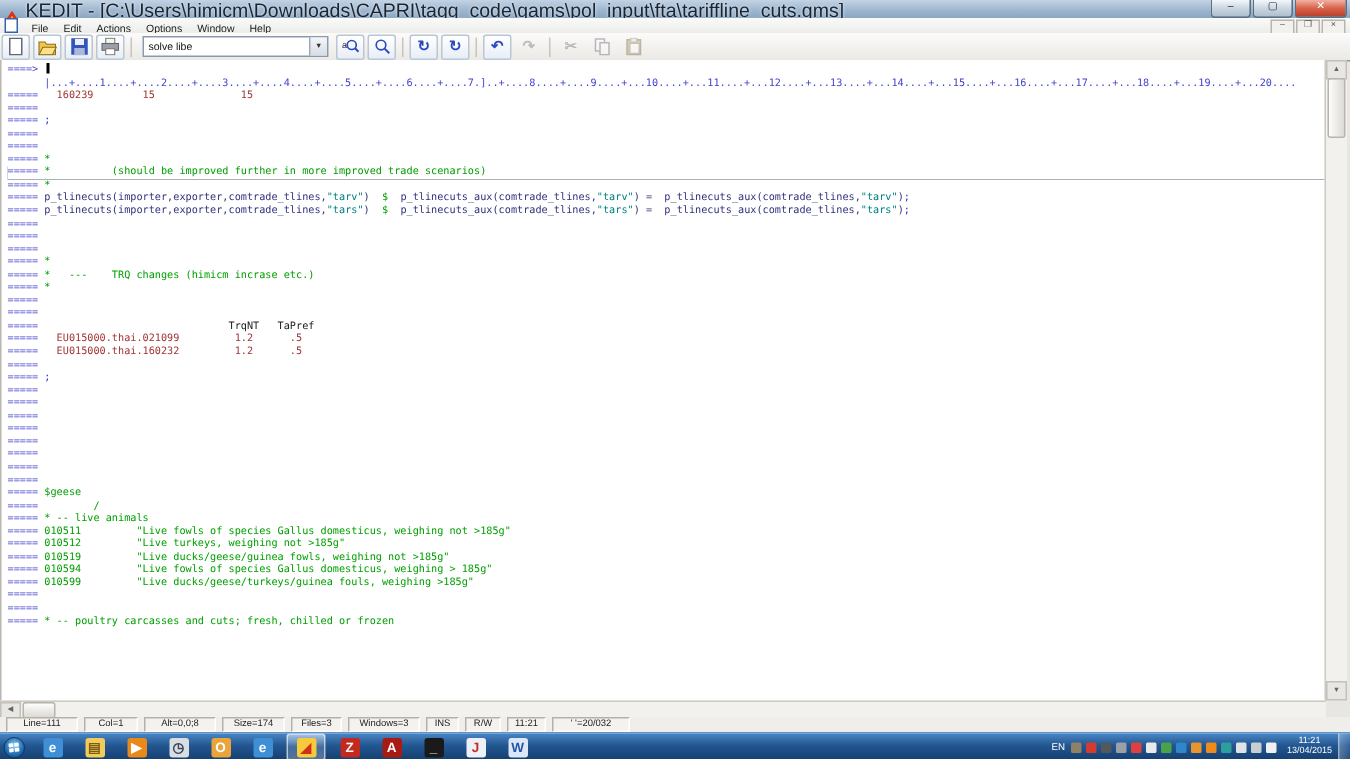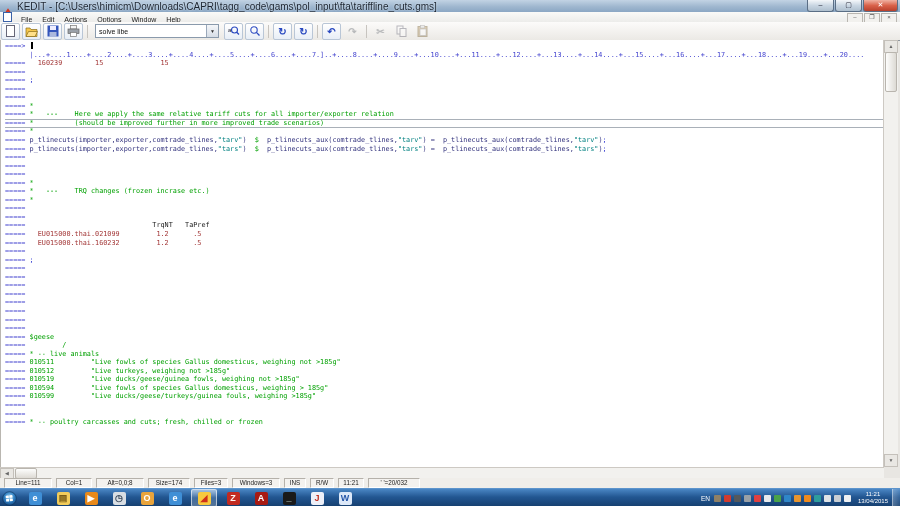--- a/index.html
+++ b/index.html
@@ -4,21 +4,21 @@
 <style>
   html,body{margin:0;padding:0;width:900px;height:506px;overflow:hidden;
     font-family:"Liberation Sans",sans-serif;background:#e8e6e2;}
   .window{position:absolute;inset:0;width:900px;height:506px;}
 
   
   .titlebar{position:absolute;left:0;top:0;width:900px;height:12px;
     background:linear-gradient(#c2d3e4,#9fb7cf 55%,#8ba7c4);
     border-bottom:1px solid #7d96b2;display:flex;align-items:center;}
   .app-icon{width:10px;height:9px;margin:0 4px 0 3px;display:inline-block;}
-  .title-text{font-size:10px;color:#1b2430;white-space:nowrap;text-shadow:0 0 2px #e8f1fa;}
+  .title-text{font-size:13px;color:#1b2430;white-space:nowrap;text-shadow:0 0 2px #e8f1fa;}
   .winbtns{position:absolute;right:2px;top:0;display:flex;}
   .wbtn{width:25px;height:11px;border:1px solid #5a6e85;border-top:none;
     background:linear-gradient(#f4f7fa,#c9d6e2 50%,#aebfce);
     border-radius:0 0 3px 3px;margin-left:1px;color:#223;
     font-size:7px;line-height:10px;text-align:center;}
   .wbtn.close{width:33px;background:linear-gradient(#f0b2a2,#d9624a 50%,#b8402c);color:#fff;}
 
   
   .menubar{position:absolute;left:0;top:12px;width:900px;height:10px;
     background:linear-gradient(#fafaf8,#ececea);display:flex;align-items:center;}
@@ -203,30 +203,29 @@
   <div class="editor">
     <div class="lines" id="editor-lines">
         <div class="line"><span class="c-pfx">====&gt; </span><span class="cursor"></span></div>
         <div class="line"><span class="c-pfx">      |...+....1....+....2....+....3....+....4....+....5....+....6....+....7.]..+....8....+....9....+...10....+...11....+...12....+...13....+...14....+...15....+...16....+...17....+...18....+...19....+...20....</span></div>
         <div class="line"><span class="c-pfx">===== </span><span class="c-red">  160239        15              15</span></div>
         <div class="line"><span class="c-pfx">===== </span></div>
         <div class="line"><span class="c-pfx">===== </span><span class="c-kw">;</span></div>
         <div class="line"><span class="c-pfx">===== </span></div>
         <div class="line"><span class="c-pfx">===== </span></div>
         <div class="line"><span class="c-pfx">===== </span><span class="c-grn">*</span></div>
-        <div class="line ruled"><span class="c-pfx">===== </span><span class="c-grn">*   ---    Here we apply the same relative tariff cuts for all importer/exporter relation</span></div>
         <div class="line ruled"><span class="c-pfx">===== </span><span class="c-grn">*          (should be improved further in more improved trade scenarios)</span></div>
         <div class="line"><span class="c-pfx">===== </span><span class="c-grn">*</span></div>
         <div class="line"><span class="c-pfx">===== </span><span class="c-id">p_tlinecuts(importer,exporter,comtrade_tlines,</span><span class="c-str">"tarv"</span><span class="c-id">)  </span><span class="c-grn">$</span><span class="c-id">  p_tlinecuts_aux(comtrade_tlines,</span><span class="c-str">"tarv"</span><span class="c-id">) =  p_tlinecuts_aux(comtrade_tlines,</span><span class="c-str">"tarv"</span><span class="c-id">)</span><span class="c-kw">;</span></div>
         <div class="line"><span class="c-pfx">===== </span><span class="c-id">p_tlinecuts(importer,exporter,comtrade_tlines,</span><span class="c-str">"tars"</span><span class="c-id">)  </span><span class="c-grn">$</span><span class="c-id">  p_tlinecuts_aux(comtrade_tlines,</span><span class="c-str">"tars"</span><span class="c-id">) =  p_tlinecuts_aux(comtrade_tlines,</span><span class="c-str">"tars"</span><span class="c-id">)</span><span class="c-kw">;</span></div>
         <div class="line"><span class="c-pfx">===== </span></div>
         <div class="line"><span class="c-pfx">===== </span></div>
         <div class="line"><span class="c-pfx">===== </span></div>
         <div class="line"><span class="c-pfx">===== </span><span class="c-grn">*</span></div>
-        <div class="line"><span class="c-pfx">===== </span><span class="c-grn">*   ---    TRQ changes (frozen incrase etc.)</span></div>
+        <div class="line"><span class="c-pfx">===== </span><span class="c-grn">*   ---    TRQ changes (himicm incrase etc.)</span></div>
         <div class="line"><span class="c-pfx">===== </span><span class="c-grn">*</span></div>
         <div class="line"><span class="c-pfx">===== </span></div>
         <div class="line"><span class="c-pfx">===== </span></div>
         <div class="line"><span class="c-pfx">===== </span><span class="c-blk">                              TrqNT   TaPref</span></div>
         <div class="line"><span class="c-pfx">===== </span><span class="c-red">  EU015000.thai.021099         1.2      .5</span></div>
         <div class="line"><span class="c-pfx">===== </span><span class="c-red">  EU015000.thai.160232         1.2      .5</span></div>
         <div class="line"><span class="c-pfx">===== </span></div>
         <div class="line"><span class="c-pfx">===== </span><span class="c-kw">;</span></div>
         <div class="line"><span class="c-pfx">===== </span></div>
         <div class="line"><span class="c-pfx">===== </span></div>

